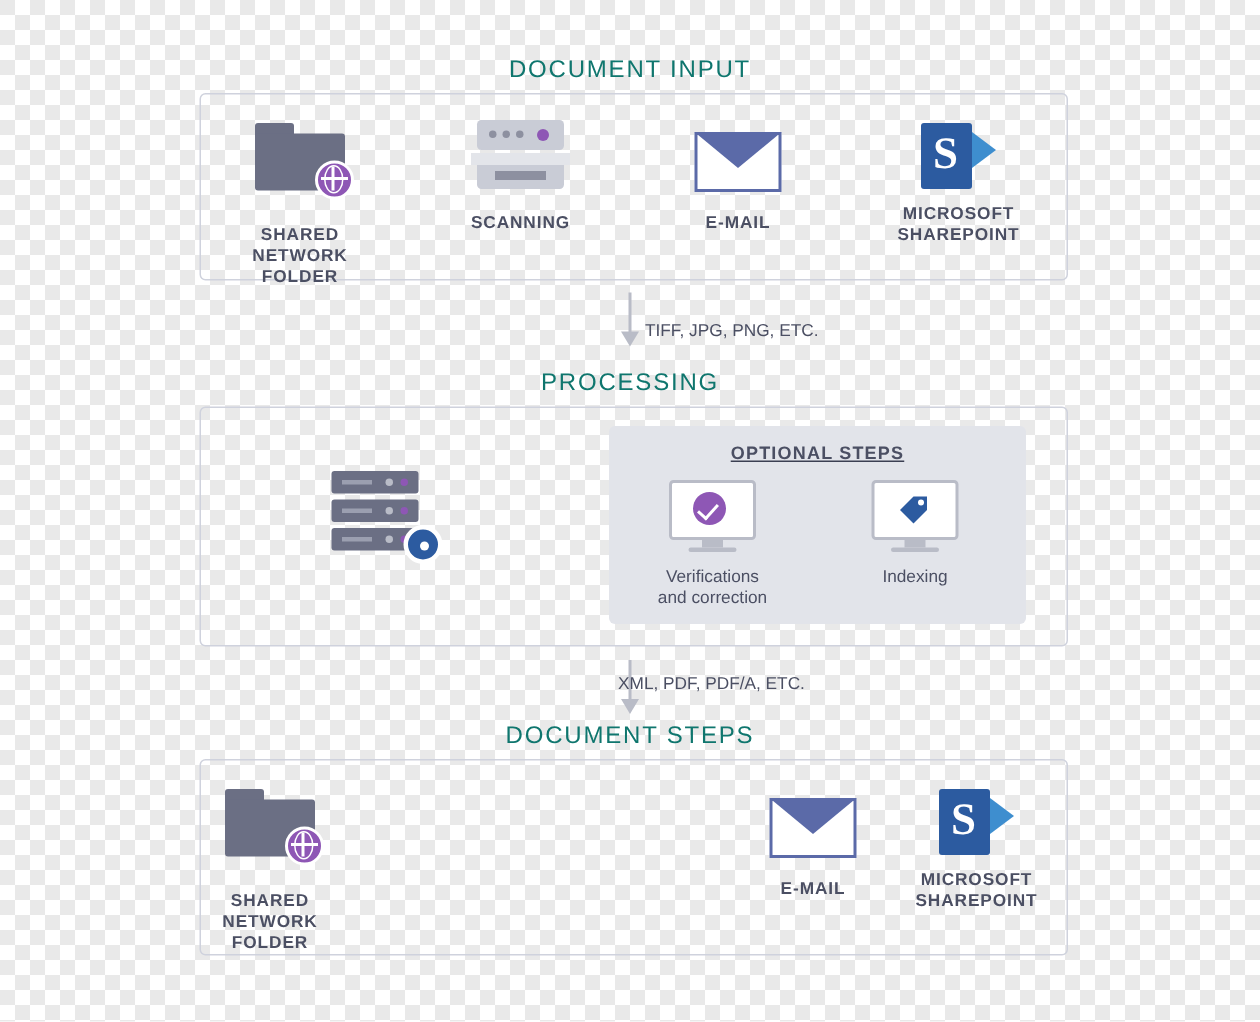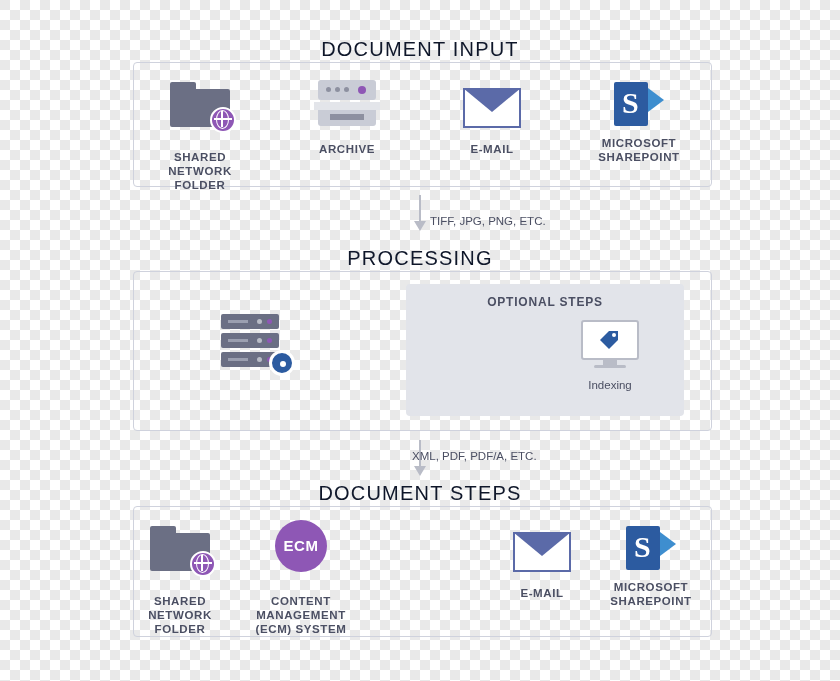--- a/index.html
+++ b/index.html
@@ -11,23 +11,23 @@
     color:#3b3f52;
     position:relative;
     overflow:hidden;
   }
   .stage{position:absolute;left:0;top:0;width:840px;height:681px;}
 
   .section-title{
     position:absolute;
     width:100%;
     text-align:center;
-    font-size:20px;
+    font-size:16px;
     letter-spacing:1.2px;
-    color:#0f172a;
+    color:#0f766e;
     font-weight:400;
   }
 
   .panel{
     position:absolute;
     border:1px solid #cfd2dd;
     border-radius:4px;
     background:transparent;
   }
 
@@ -96,20 +96,21 @@
   .archive{position:relative;width:82px;height:52px;}
   .archive .shelf{position:absolute;left:0;top:0;width:82px;height:52px;border:2px solid #6b6f84;box-sizing:border-box;}
   .archive .bind{position:absolute;top:4px;width:11px;height:44px;background:#6b6f84;}
   .archive .bind i{position:absolute;left:1px;top:9px;width:9px;height:3px;background:#fff;display:block;}
   .archive .bind i.b2{top:16px;}
 
   .optional-box{
     position:absolute;
     background:#e2e4ea;
     border-radius:4px;
+    text-decoration:underline;
   }
   .optional-title{
     text-align:center;font-size:12px;font-weight:bold;letter-spacing:.8px;color:#4b4f63;
   }
   .opt-node{position:absolute;text-align:center;font-size:11.5px;color:#4b4f63;line-height:14px;}
 
   .arrow{position:absolute;width:2px;background:#b9bcc7;}
   .arrow:after{
     content:"";position:absolute;left:-5px;bottom:-9px;width:0;height:0;
     border-left:6px solid transparent;border-right:6px solid transparent;border-top:10px solid #b9bcc7;
@@ -144,21 +145,21 @@
         <div class="scan-top"></div>
         <div class="scan-dot1"></div>
           <div class="scan-dot2"></div>
           <div class="scan-dot3"></div>
           <div class="scan-dot4"></div>
         <div class="scan-paper"></div>
         <div class="scan-body"></div>
         <div class="scan-slot"></div>
       </div>
     </div>
-    <div class="label" style="margin-top:14px;">ARCHIVE</div>
+    <div class="label" style="margin-top:14px;">SCANNING</div>
   </div>
 
   <div class="node" style="left:432px;top:72px;width:120px;">
     <div class="icon">
         <div class="envelope"></div>
       </div>
     <div class="label" style="margin-top:14px;">E-MAIL</div>
   </div>
 
   <div class="node" style="left:579px;top:72px;width:120px;">
@@ -199,20 +200,31 @@
           </div>
         <div class="gear"></div>
       </div>
     </div>
   </div>
 
   <div class="optional-box" style="left:406px;top:284px;width:278px;height:132px;">
     <div class="optional-title" style="margin-top:11px;">OPTIONAL STEPS</div>
   </div>
 
+  <div class="opt-node" style="left:415px;top:318px;width:120px;">
+    <div class="icon" style="height:52px;display:flex;align-items:flex-end;justify-content:center;">
+      <div class="monitor">
+        <div class="mon-screen"></div>
+          <div class="check-circle"></div>
+        <div class="mon-stand"></div>
+          <div class="mon-base"></div>
+      </div>
+    </div>
+    <div class="label" style="margin-top:8px;">Verifications<br>and correction</div>
+  </div>
 
   <div class="opt-node" style="left:550px;top:318px;width:120px;">
     <div class="icon" style="height:52px;display:flex;align-items:flex-end;justify-content:center;">
       <div class="monitor">
         <div class="mon-screen"></div>
         <div class="tag">
           <svg width="24" height="24" viewBox="0 0 24 24" aria-hidden="true">
             <path d="M3 12 L12 3 L21 3 L21 12 L12 21 Z" fill="#2c5ba0"></path>
             <circle cx="17" cy="7" r="2" fill="#ffffff"></circle>
           </svg>
@@ -237,26 +249,20 @@
         <div class="tab"></div>
           <div class="body"></div>
         <div class="globe">
             <span class="ring"></span>
           </div>
       </div>
     </div>
     <div class="label">SHARED<br>NETWORK<br>FOLDER</div>
   </div>
 
-  <div class="node" style="left:242px;top:516px;width:118px;">
-    <div class="icon">
-      <div class="ecm-circle">ECM</div>
-    </div>
-    <div class="label">CONTENT<br>MANAGEMENT<br>(ECM) SYSTEM</div>
-  </div>
 
 
   <div class="node" style="left:487px;top:516px;width:110px;">
     <div class="icon">
         <div class="envelope"></div>
       </div>
     <div class="label" style="margin-top:14px;">E-MAIL</div>
   </div>
 
   <div class="node" style="left:592px;top:516px;width:118px;">

